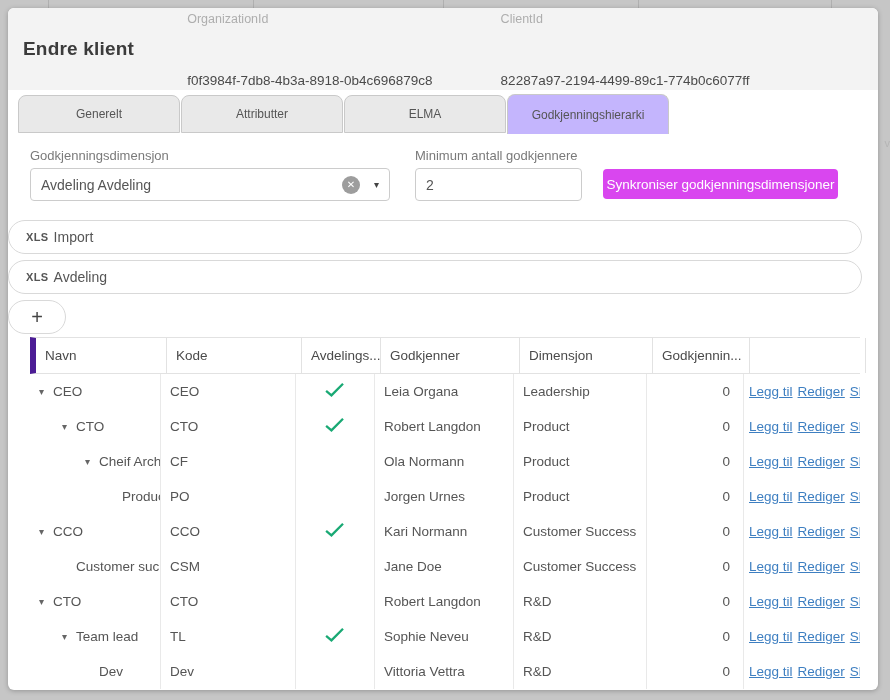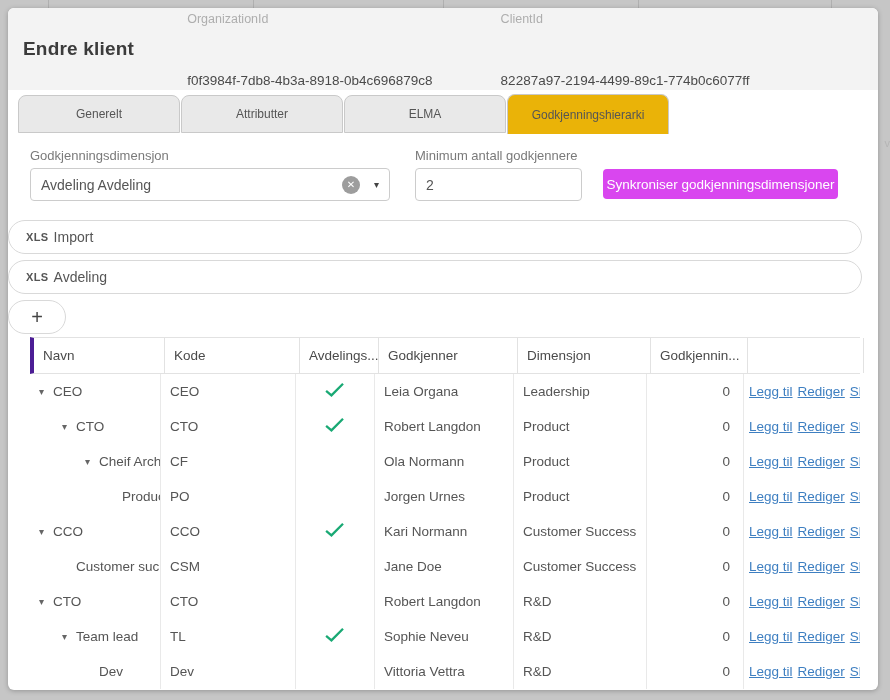--- a/index.html
+++ b/index.html
@@ -31,21 +31,21 @@
   
   .tab-strip { display:flex; margin:5px 0 0 10px; height:38px; }
   .tab {
     width:162px; height:38px; margin-right:1px;
     background:#e9e9e9; border:1px solid #c9c9c9;
     border-radius:8px 8px 0 0;
     display:flex; align-items:center; justify-content:center;
     font-size:12px; color:#555; cursor:pointer;
   }
   .tab.active {
-    background:#eab308; border-bottom:none; height:40px; margin-top:-1px;
+    background:#c4b5fd; border-bottom:none; height:40px; margin-top:-1px;
     position:relative; z-index:2;
   }
 
   
   .controls-row { display:flex; margin:15px 0 0 22px; align-items:flex-end; }
   .field-label { font-size:13px; color:#7a7a7a; margin-bottom:5px; }
   .select-box {
     width:360px; height:33px; border:1px solid #ccc; border-radius:4px;
     display:flex; align-items:center; padding:0 10px; cursor:pointer; background:#fff;
   }
@@ -77,21 +77,21 @@
     font-size:14px; color:#555;
     font-family:"Liberation Sans","DejaVu Sans",sans-serif;
   }
   .pill .xls { font-size:11px; font-weight:700; letter-spacing:.4px; margin-right:5px; color:#555; }
   .pill.plus { width:58px; justify-content:center; font-size:20px; font-weight:300; color:#444; padding:0; }
 
   
   .table { margin:3px 0 0 22px; width:830px; }
   .thead {
     display:grid; grid-template-columns:131px 135px 79px 139px 133px 97px 116px;
-    border-top:1px solid #e2e2e2; border-bottom:1px solid #e2e2e2; border-left:4px solid #4c1d95;
+    border-top:1px solid #e2e2e2; border-bottom:1px solid #e2e2e2; border-left:6px solid #4c1d95;
     height:37px;
   }
   .th {
     display:flex; align-items:center; padding-left:9px;
     font-size:13.5px; color:#4a4a4a; border-right:1px solid #e2e2e2;
     white-space:nowrap; overflow:hidden;
   }
   .trow {
     display:grid; grid-template-columns:131px 135px 79px 139px 133px 97px 116px;
     height:35px;

